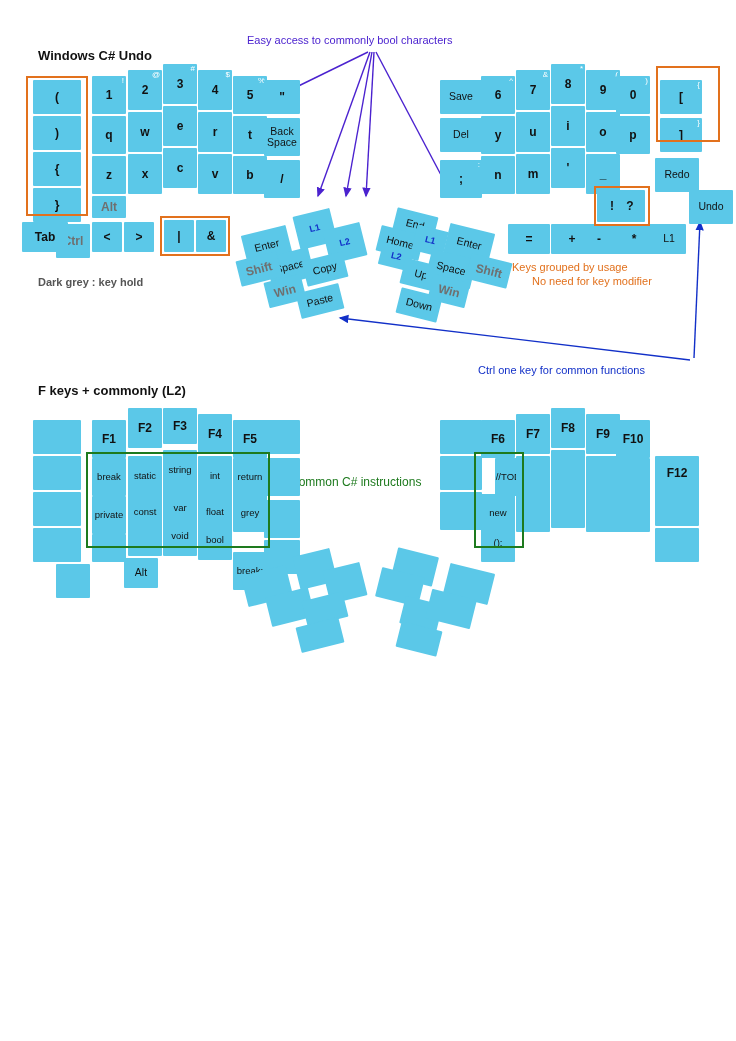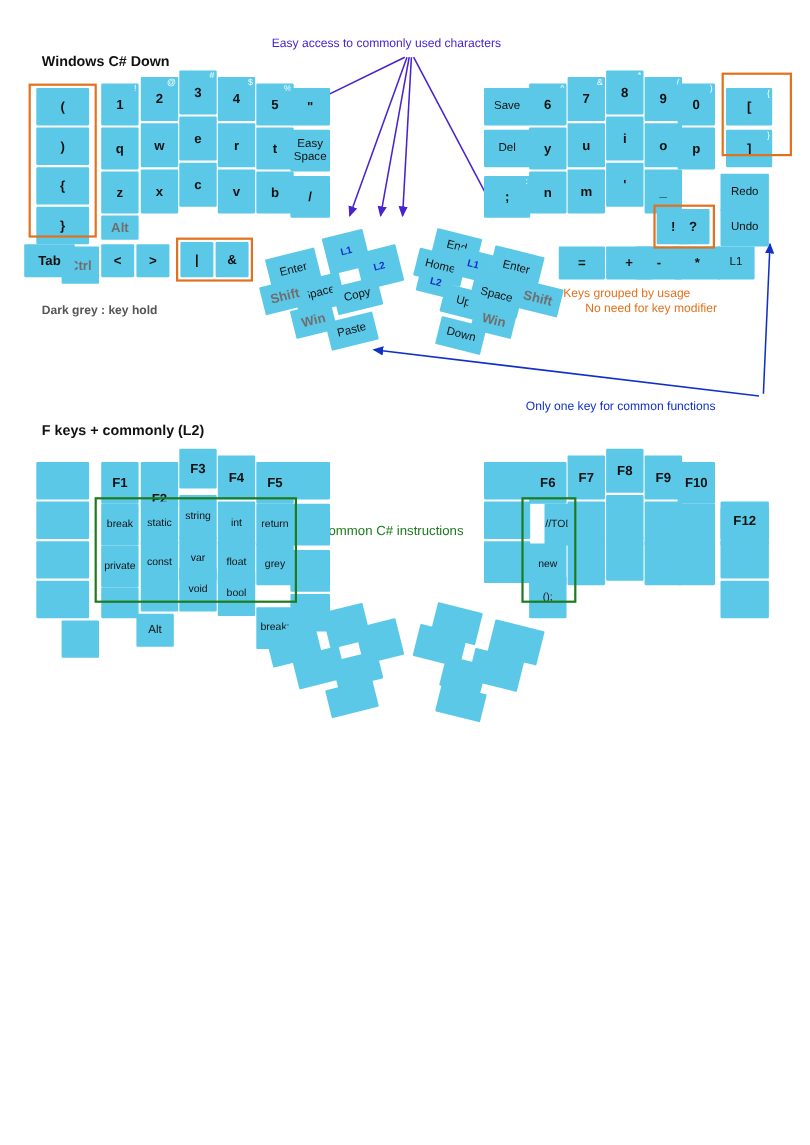--- a/index.html
+++ b/index.html
@@ -86,27 +86,27 @@
     width: 736px;
     height: 1041px;
     overflow: visible;
   }
 </style>
 </head>
 <body>
 
 <div class="canvas">
 
-  <div class="title" style="left:38px; top:48px;">Windows C# Down</div>
+  <div class="title" style="left:38px; top:48px;">Windows C# Undo</div>
   <div class="title" style="left:38px; top:383px;">F keys + commonly (L2)</div>
 
-  <div class="note purple" style="left:247px; top:34px;">Easy access to commonly used characters</div>
+  <div class="note purple" style="left:247px; top:34px;">Easy access to commonly bool characters</div>
   <div class="note orange" style="left:512px; top:261px;">Keys grouped by usage</div>
   <div class="note orange" style="left:532px; top:275px;">No need for key modifier</div>
-  <div class="note blue" style="left:478px; top:364px;">Only one key for common functions</div>
+  <div class="note blue" style="left:478px; top:364px;">Ctrl one key for common functions</div>
   <div class="note grey" style="left:38px; top:276px;">Dark grey : key hold</div>
   <div class="note green" style="left:290px; top:475px;">Common C# instructions</div>
 
   <svg class="arrows">
     <defs>
       <marker id="arrP" markerWidth="8" markerHeight="8" refX="6" refY="3" orient="auto">
         <path d="M0,0 L7,3 L0,6 z" fill="#4b22cf"></path>
       </marker>
       <marker id="arrB" markerWidth="8" markerHeight="8" refX="6" refY="3" orient="auto">
         <path d="M0,0 L7,3 L0,6 z" fill="#1230c8"></path>
@@ -194,21 +194,21 @@
       <div class="key " style="left: 233px; top: 116px; width: 34px; height: 38px;">
         <span class="main">t</span>
       </div>
       <div class="key " style="left: 233px; top: 156px; width: 34px; height: 38px;">
         <span class="main">b</span>
       </div>
       <div class="key " style="left: 264px; top: 80px; width: 36px; height: 34px;">
         <span class="main">"</span>
       </div>
       <div class="key lbl" style="left: 264px; top: 118px; width: 36px; height: 38px;">
-        <span class="main">Easy Space</span>
+        <span class="main">Back Space</span>
       </div>
       <div class="key " style="left: 264px; top: 160px; width: 36px; height: 38px;">
         <span class="main">/</span>
       </div>
       <div class="key " style="left: 92px; top: 222px; width: 30px; height: 30px;">
         <span class="main">&lt;</span>
       </div>
       <div class="key " style="left: 124px; top: 222px; width: 30px; height: 30px;">
         <span class="main">&gt;</span>
       </div>
@@ -339,21 +339,21 @@
         <span class="main">[</span>
         <span class="sup">{</span>
       </div>
       <div class="key " style="left: 660px; top: 118px; width: 42px; height: 34px;">
         <span class="main">]</span>
         <span class="sup">}</span>
       </div>
       <div class="key lbl" style="left: 655px; top: 158px; width: 44px; height: 34px;">
         <span class="main">Redo</span>
       </div>
-      <div class="key lbl" style="left: 655px; top: 190px; width: 44px; height: 34px; justify-content: center;">
+      <div class="key lbl" style="left: 689px; top: 190px; width: 44px; height: 34px; justify-content: center;">
         <span class="main">Undo</span>
       </div>
       <div class="key " style="left: 597px; top: 190px; width: 30px; height: 32px;">
         <span class="main">!</span>
       </div>
       <div class="key " style="left: 615px; top: 190px; width: 30px; height: 32px;">
         <span class="main">?</span>
       </div>
       <div class="key " style="left: 508px; top: 224px; width: 42px; height: 30px;">
         <span class="main">=</span>
@@ -402,21 +402,21 @@
       </div>
       <div class="key code" style="left: 92px; top: 496px; width: 34px; height: 38px;">
         <span class="main">private</span>
       </div>
       <div class="key blank" style="left: 92px; top: 534px; width: 34px; height: 28px;">
         <span class="main"></span>
       </div>
       <div class="key lbl" style="left: 124px; top: 558px; width: 34px; height: 30px;">
         <span class="main">Alt</span>
       </div>
-      <div class="key " style="left: 128px; top: 420px; width: 34px; height: 40px; align-items: flex-end;">
+      <div class="key " style="left: 128px; top: 408px; width: 34px; height: 40px;">
         <span class="main">F2</span>
       </div>
       <div class="key code" style="left: 128px; top: 456px; width: 34px; height: 40px;">
         <span class="main">static</span>
       </div>
       <div class="key code" style="left: 128px; top: 492px; width: 34px; height: 40px;">
         <span class="main">const</span>
       </div>
       <div class="key blank" style="left: 128px; top: 530px; width: 34px; height: 26px;">
         <span class="main"></span>

